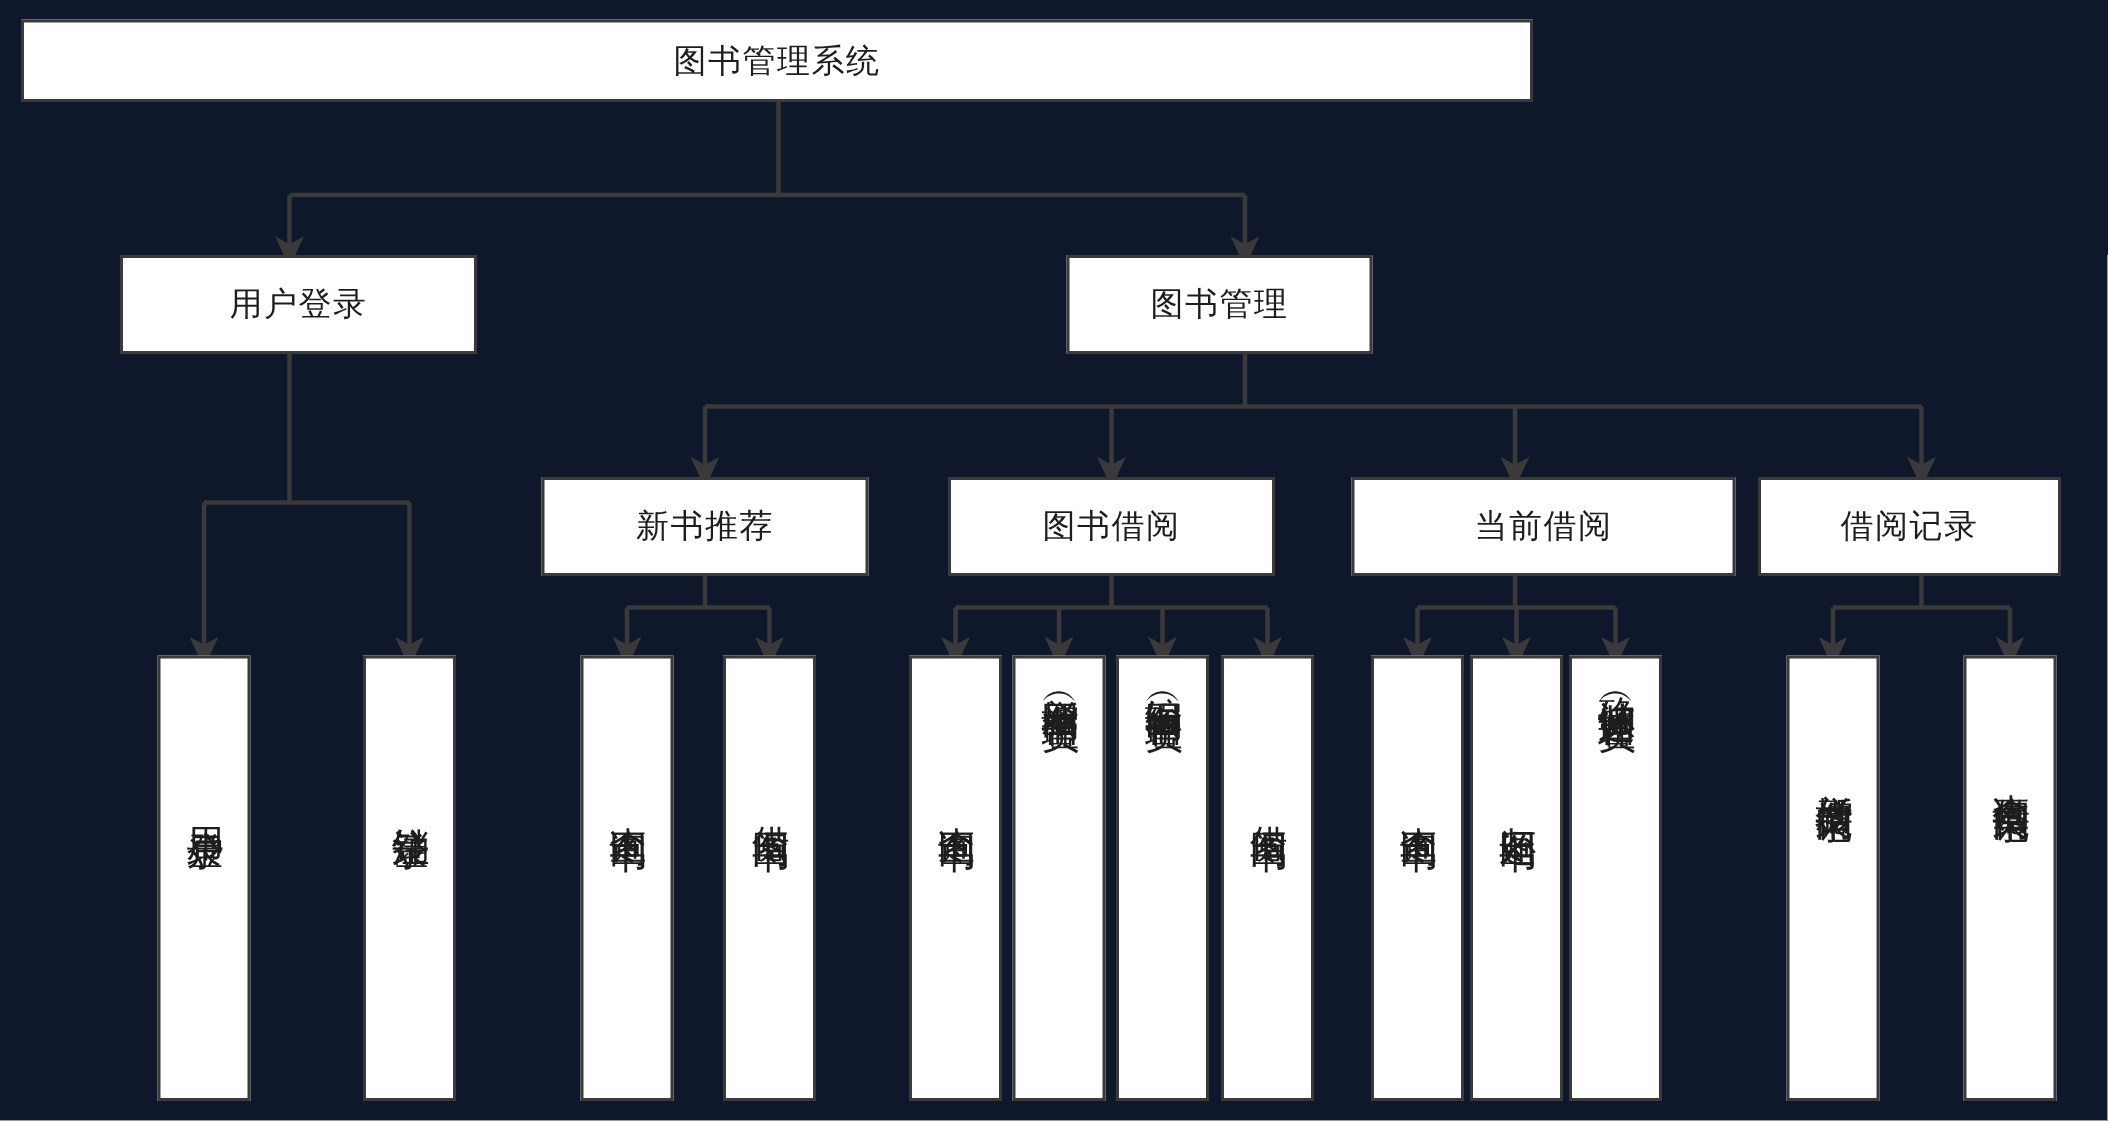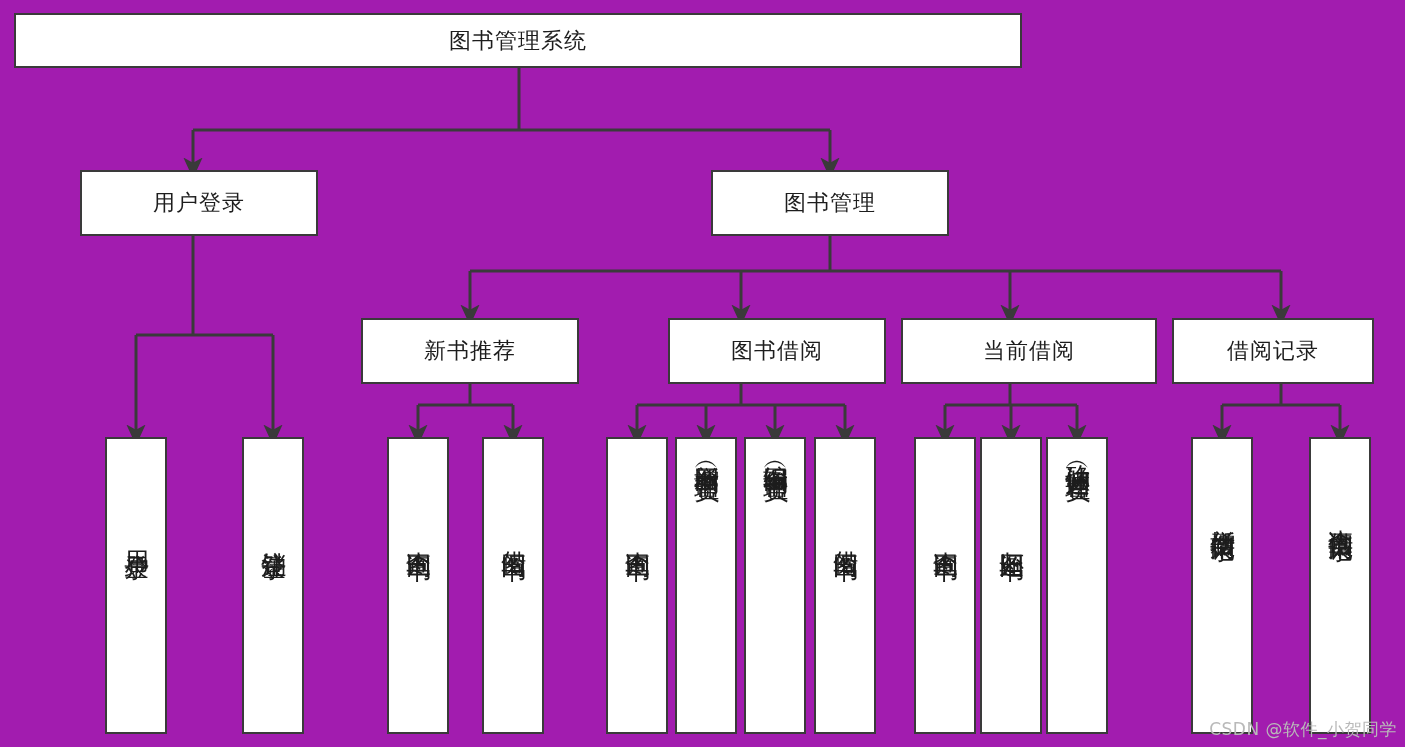--- a/index.html
+++ b/index.html
@@ -7,21 +7,21 @@
     padding: 0;
     background: #ffffff;
   }
   body {
     font-family: "DejaVu Sans", "Liberation Sans", sans-serif;
   }
   #diagram-root {
     position: relative;
     width: 1405px;
     height: 747px;
-    background: #a21caf;
+    background: #0f172a;
     overflow: hidden;
   }
   svg.wires {
     position: absolute;
     left: 0;
     top: 0;
     width: 1405px;
     height: 747px;
   }
   .node {
@@ -121,28 +121,28 @@
     </g>
   </svg>
 
   <div class="node horiz" style="left:14px; top:13px; width:1008px; height:55px;">
     <span>图书管理系统</span>
   </div>
 
   <div class="node horiz" style="left:80px; top:170px; width:238px; height:66px;">
     <span>用户登录</span>
   </div>
-  <div class="node horiz" style="left:711px; top:170px; width:238px; height:66px;">
+  <div class="node horiz" style="left:711px; top:170px; width:204px; height:66px;">
     <span>图书管理</span>
   </div>
 
   <div class="node horiz" style="left:361px; top:318px; width:218px; height:66px;">
     <span>新书推荐</span>
   </div>
-  <div class="node horiz" style="left:668px; top:318px; width:218px; height:66px;">
+  <div class="node horiz" style="left:632px; top:318px; width:218px; height:66px;">
     <span>图书借阅</span>
   </div>
   <div class="node horiz" style="left:901px; top:318px; width:256px; height:66px;">
     <span>当前借阅</span>
   </div>
   <div class="node horiz" style="left:1172px; top:318px; width:202px; height:66px;">
     <span>借阅记录</span>
   </div>
 
   <div class="node vert mid" style="left:105px; top:437px; width:62px; height:297px;">
@@ -182,15 +182,14 @@
     <span class="vlabel">确认归还（管理员）</span>
   </div>
 
   <div class="node vert midsmall" style="left:1191px; top:437px; width:62px; height:297px;">
     <span class="vlabel">新增借阅记录</span>
   </div>
   <div class="node vert midsmall" style="left:1309px; top:437px; width:62px; height:297px;">
     <span class="vlabel">查询借阅记录</span>
   </div>
 
-  <div class="watermark">CSDN @软件_小贺同学</div>
 
 </div>
 
 </body></html>

